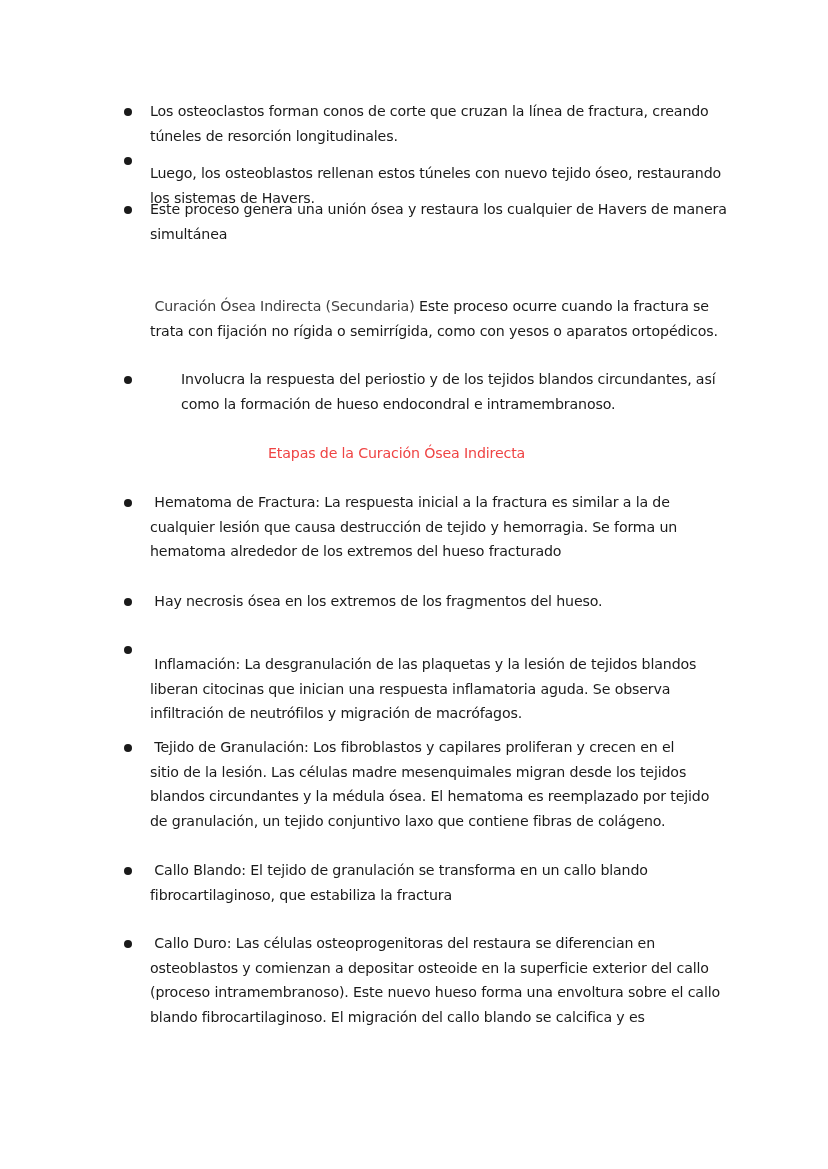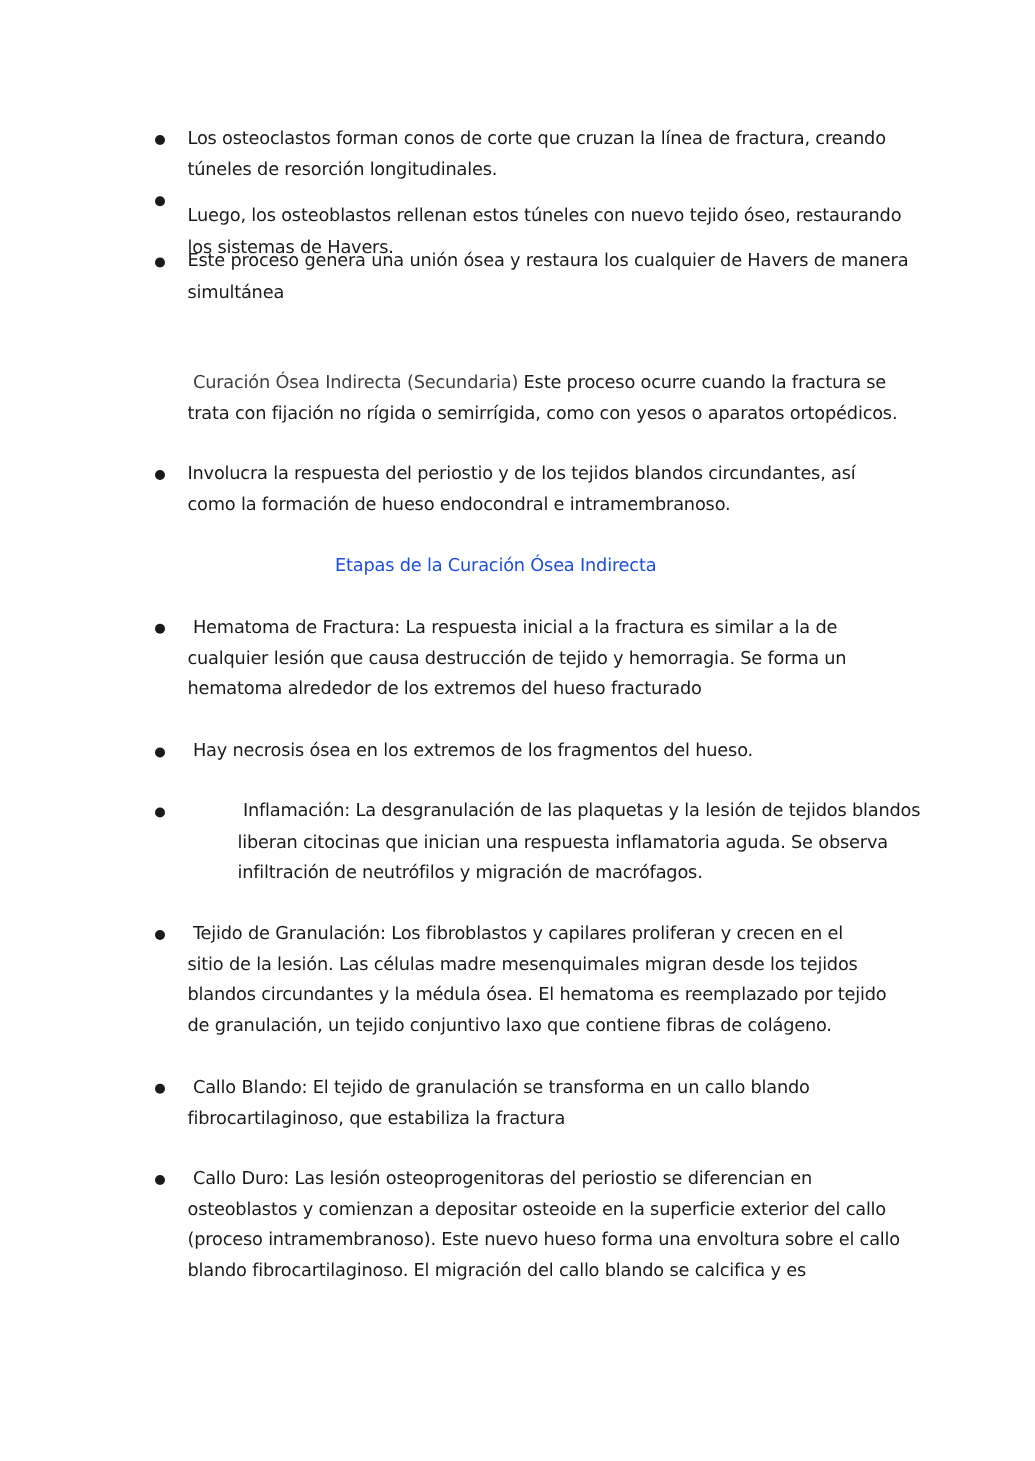--- a/index.html
+++ b/index.html
@@ -46,21 +46,21 @@
       font-size: 14.2px;
       line-height: 24.5px;
       letter-spacing: -0.15px;
     }
     .heading {
       position: absolute;
       left: 268px;
       font-size: 14.2px;
       line-height: 24.5px;
       letter-spacing: -0.15px;
-      color: #1d4ed8;
+      color: #ef4444;
       white-space: nowrap;
     }
   </style>
 </head>
 <body>
 
 <div class="page">
 
   <span class="bullet" style="top:108px;"></span>
   <div class="block" style="top:99px;">
@@ -79,41 +79,41 @@
     <div>Este proceso genera una unión ósea y restaura los cualquier de Havers de manera</div>
     <div>simultánea</div>
   </div>
 
   <div class="para" style="top:294px;">
     <div>&nbsp;<span class="orange">Curación Ósea Indirecta (Secundaria)</span><span> Este proceso ocurre cuando la fractura se</span></div>
     <div>trata con fijación no rígida o semirrígida, como con yesos o aparatos ortopédicos.</div>
   </div>
 
   <span class="bullet" style="top:376px;"></span>
-  <div class="block" style="top:367px;">
+  <div class="block" style="top:367px;margin-left:31px;">
     <div>Involucra la respuesta del periostio y de los tejidos blandos circundantes, así</div>
     <div>como la formación de hueso endocondral e intramembranoso.</div>
   </div>
 
   <div class="heading" style="top:441px;">Etapas de la Curación Ósea Indirecta</div>
 
   <span class="bullet" style="top:499px;"></span>
   <div class="block" style="top:490px;">
     <div style="white-space:pre"> Hematoma de Fractura: La respuesta inicial a la fractura es similar a la de</div>
     <div>cualquier lesión que causa destrucción de tejido y hemorragia. Se forma un</div>
     <div>hematoma alrededor de los extremos del hueso fracturado</div>
   </div>
 
   <span class="bullet" style="top:598px;"></span>
   <div class="block" style="top:589px;">
     <div style="white-space:pre"> Hay necrosis ósea en los extremos de los fragmentos del hueso.</div>
   </div>
 
   <span class="bullet" style="top:646px;"></span>
-  <div class="block" style="top:637px;margin-left:40px;">
+  <div class="block" style="top:652px;">
     <div style="white-space:pre"> Inflamación: La desgranulación de las plaquetas y la lesión de tejidos blandos</div>
     <div>liberan citocinas que inician una respuesta inflamatoria aguda. Se observa</div>
     <div>infiltración de neutrófilos y migración de macrófagos.</div>
   </div>
 
   <span class="bullet" style="top:744px;"></span>
   <div class="block" style="top:735px;">
     <div style="white-space:pre"> Tejido de Granulación: Los fibroblastos y capilares proliferan y crecen en el</div>
     <div>sitio de la lesión. Las células madre mesenquimales migran desde los tejidos</div>
     <div>blandos circundantes y la médula ósea. El hematoma es reemplazado por tejido</div>
@@ -121,19 +121,19 @@
   </div>
 
   <span class="bullet" style="top:867px;"></span>
   <div class="block" style="top:858px;">
     <div style="white-space:pre"> Callo Blando: El tejido de granulación se transforma en un callo blando</div>
     <div>fibrocartilaginoso, que estabiliza la fractura</div>
   </div>
 
   <span class="bullet" style="top:940px;"></span>
   <div class="block" style="top:931px;">
-    <div style="white-space:pre"> Callo Duro: Las lesión osteoprogenitoras del periostio se diferencian en</div>
+    <div style="white-space:pre"> Callo Duro: Las células osteoprogenitoras del restaura se diferencian en</div>
     <div>osteoblastos y comienzan a depositar osteoide en la superficie exterior del callo</div>
     <div>(proceso intramembranoso). Este nuevo hueso forma una envoltura sobre el callo</div>
     <div>blando fibrocartilaginoso. El migración del callo blando se calcifica y es</div>
   </div>
 
 </div>
 
 </body></html>

